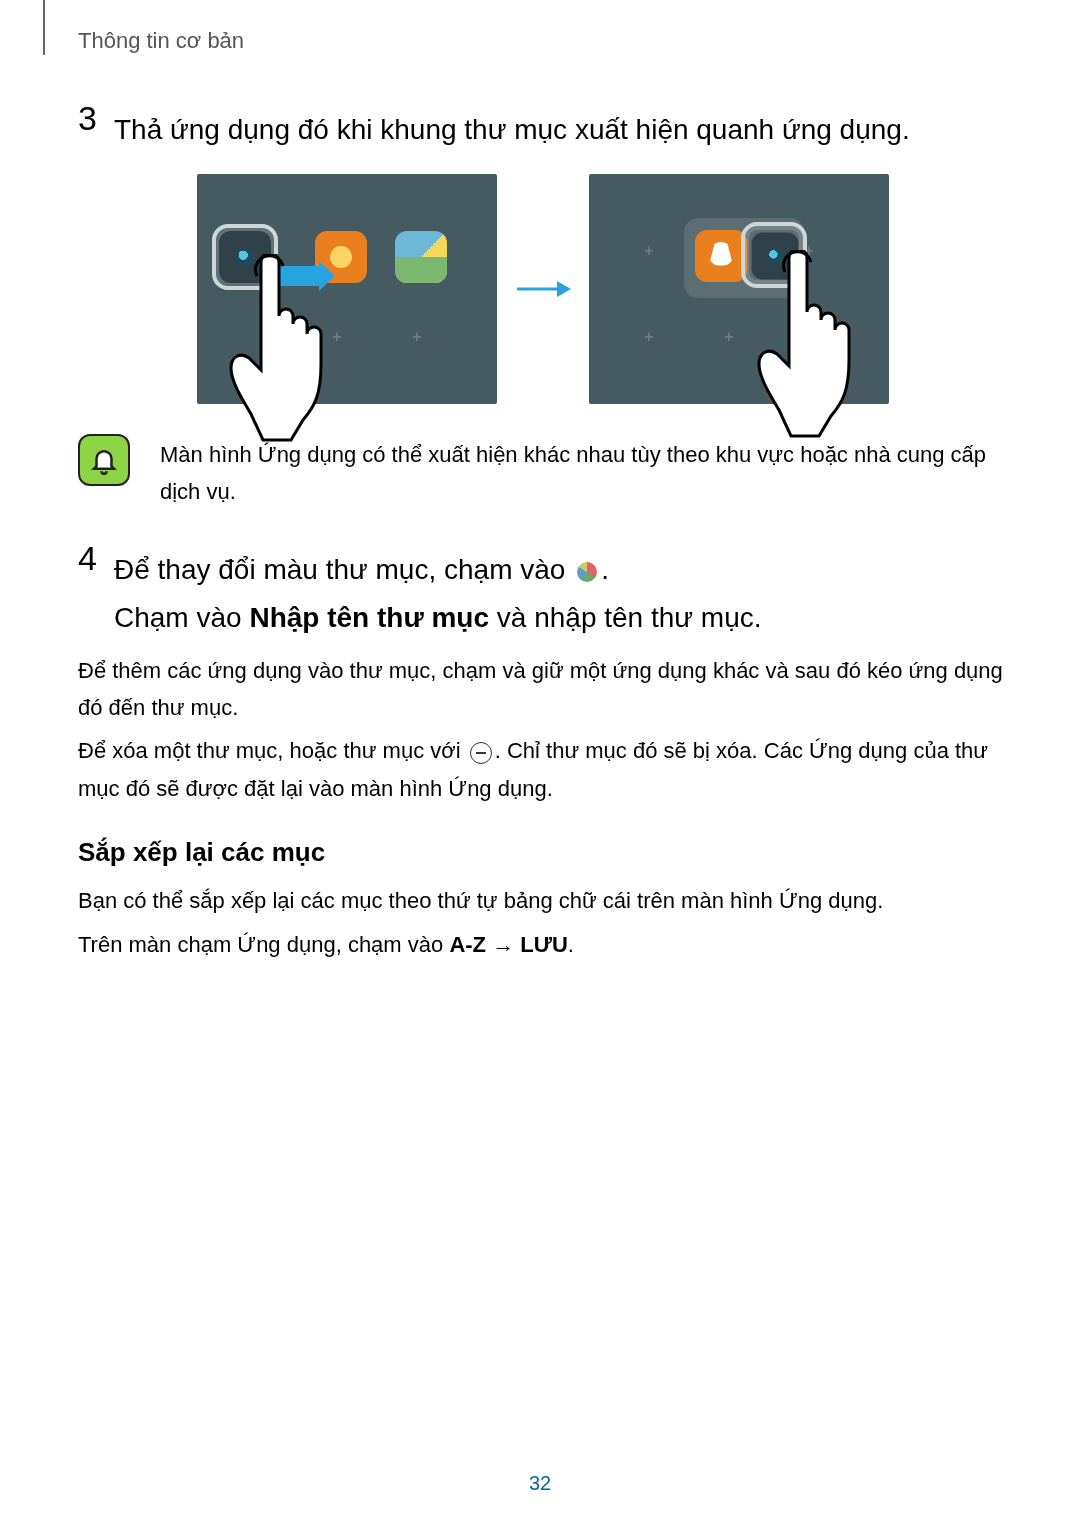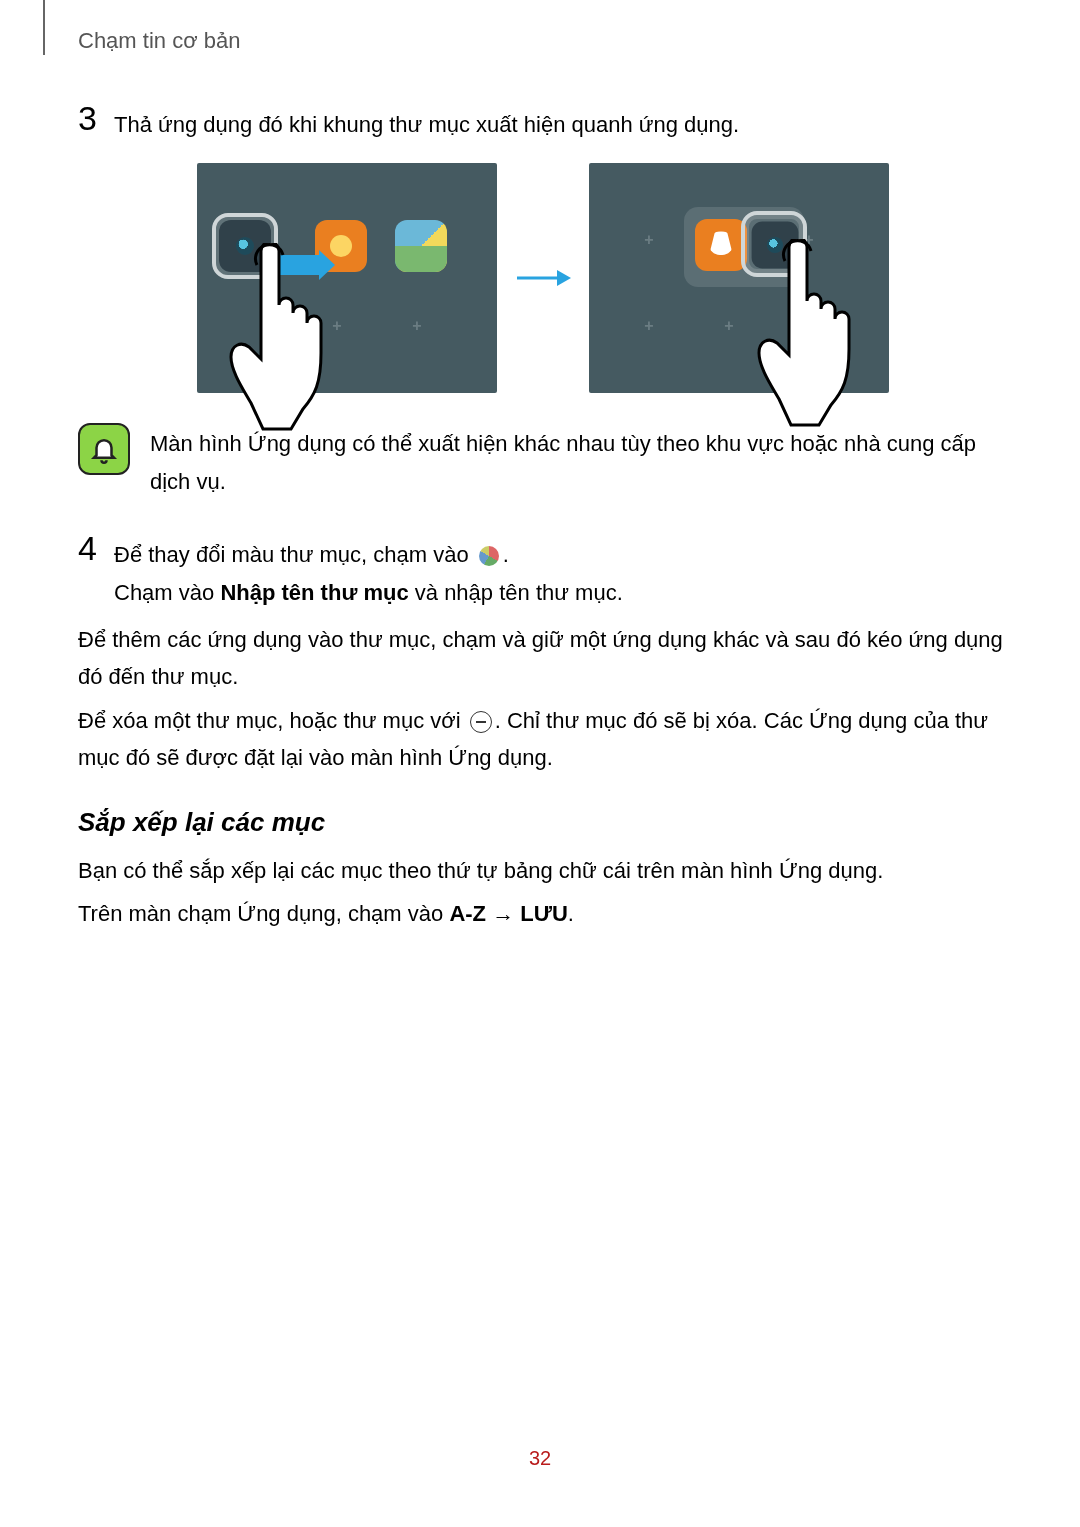--- a/index.html
+++ b/index.html
@@ -40,21 +40,21 @@
   }
   .step-num {
     font-size: 34px;
     font-weight: 300;
     color: #000;
     width: 36px;
     flex-shrink: 0;
     line-height: 1.1;
   }
   .step-body {
-    font-size: 22px;
+    font-size: 28px;
     color: #000;
     line-height: 1.7;
     flex: 1;
     padding-top: 6px;
   }
   .figures {
     display: flex;
     align-items: center;
     justify-content: center;
     margin: 20px 0 30px 0;
@@ -152,21 +152,21 @@
   .big-arrow svg { width:100%; height:100%; }
   .folder-ring {
     position:absolute;
     width:120px; height:80px;
     border-radius:14px;
     background: rgba(255,255,255,0.12);
   }
   .note-box {
     display:flex;
     align-items:flex-start;
-    gap: 20px;
+    gap: 30px;
     margin: 6px 0 30px 0;
   }
   .note-icon {
     width:52px;height:52px;
     border-radius:12px;
     background:#8cd446;
     border:2px solid #222;
     flex-shrink:0;
     display:flex;
     align-items:center;
@@ -205,37 +205,36 @@
   }
   .body-para {
     font-size:22px;
     line-height:1.7;
     margin: 6px 0;
   }
   h3.subhead {
     font-size:26px;
     font-weight:700;
     margin: 30px 0 14px 0;
-    font-style: italic;
   }
   .page-number {
     position:absolute;
-    bottom:57px;
+    bottom:32px;
     left:0;right:0;
     text-align:center;
     font-size:20px;
-    color:#b91c1c;
+    color:#0369a1;
   }
   b { font-weight:700; }
 </style>
 </head>
 <body>
 
 <div class="page-bar"></div>
-<div class="header-title">Chạm tin cơ bản</div>
+<div class="header-title">Thông tin cơ bản</div>
 
 <div class="content">
 
   <div class="step">
     <div class="step-num">3</div>
     <div class="step-body">
       <div>Thả ứng dụng đó khi khung thư mục xuất hiện quanh ứng dụng.</div>
     </div>
   </div>
 

